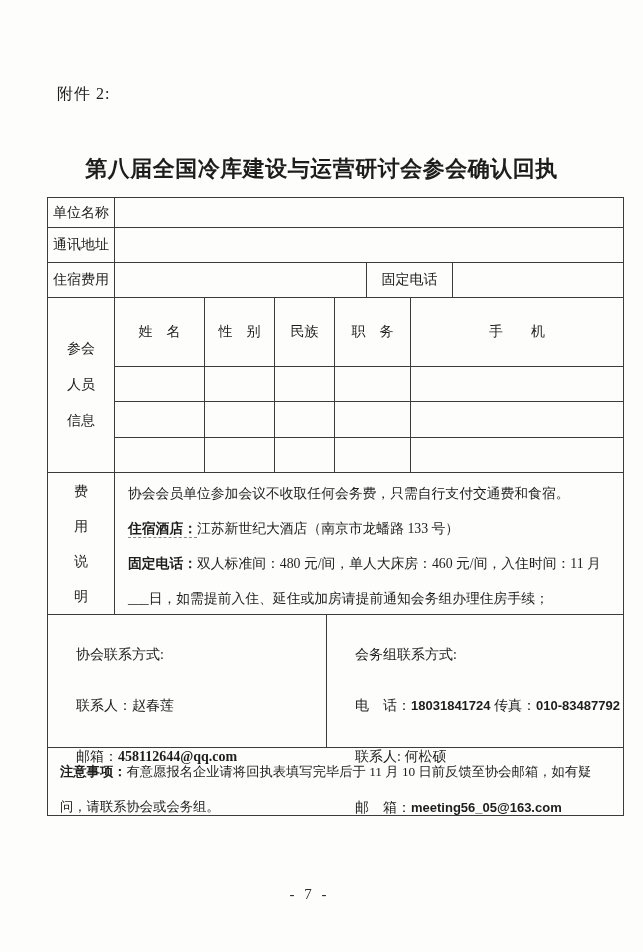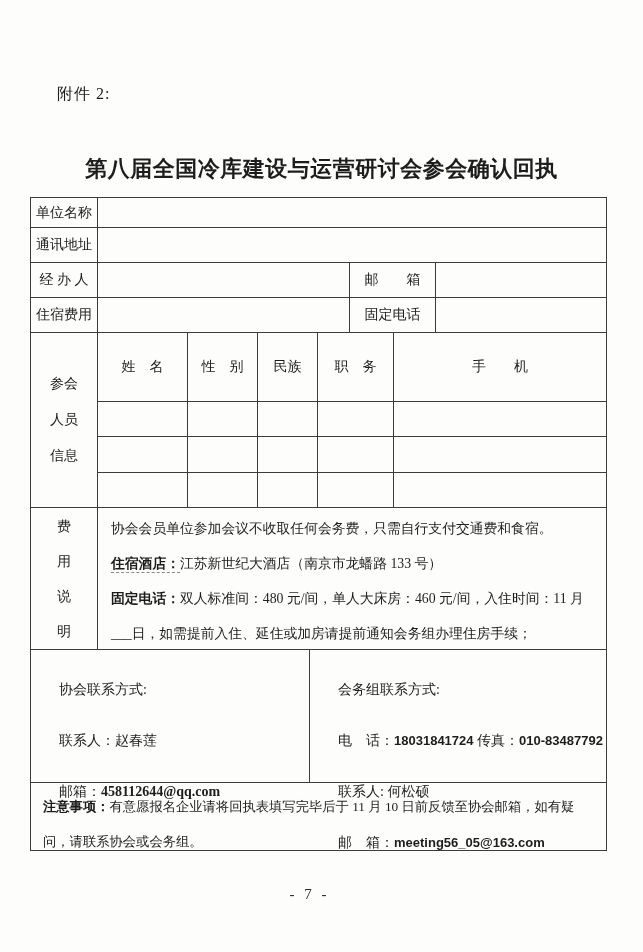--- a/index.html
+++ b/index.html
@@ -14,21 +14,21 @@
   .attachment{
     position:absolute;left:57px;top:84px;
     font-size:16px;letter-spacing:1px;
   }
   .title{
     position:absolute;top:154px;left:0;right:0;
     text-align:center;
     font-size:22px;font-weight:700;letter-spacing:0.5px;
   }
   .doc-table{
-    position:absolute;left:30px;top:197px;width:577px;
+    position:absolute;left:47px;top:197px;width:577px;
     border:1.5px solid #3c3c3c;
     display:flex;flex-direction:column;
     box-sizing:border-box;
     background:transparent;
   }
   .row{display:flex;border-bottom:1px solid #3c3c3c;box-sizing:border-box;}
   .row:last-child{border-bottom:none;}
   .cell{border-right:1px solid #3c3c3c;box-sizing:border-box;}
   .cell.last{border-right:none;}
   .lab{
@@ -97,26 +97,20 @@
     <div class="row r1">
       <div class="cell lab w-lab">单位名称</div>
       <div class="cell last v-fill"></div>
     </div>
 
     <div class="row r2">
       <div class="cell lab w-lab">通讯地址</div>
       <div class="cell last v-fill"></div>
     </div>
 
-    <div class="row r3">
-      <div class="cell lab w-lab">经 办 人</div>
-      <div class="cell v-mid"></div>
-      <div class="cell lab w-lab2">邮　　箱</div>
-      <div class="cell last v-fill"></div>
-    </div>
 
     <div class="row r4">
       <div class="cell lab w-lab">住宿费用</div>
       <div class="cell v-mid"></div>
       <div class="cell lab w-lab2">固定电话</div>
       <div class="cell last v-fill"></div>
     </div>
 
     <div class="row r-part">
       <div class="cell w-lab part-label">参会

